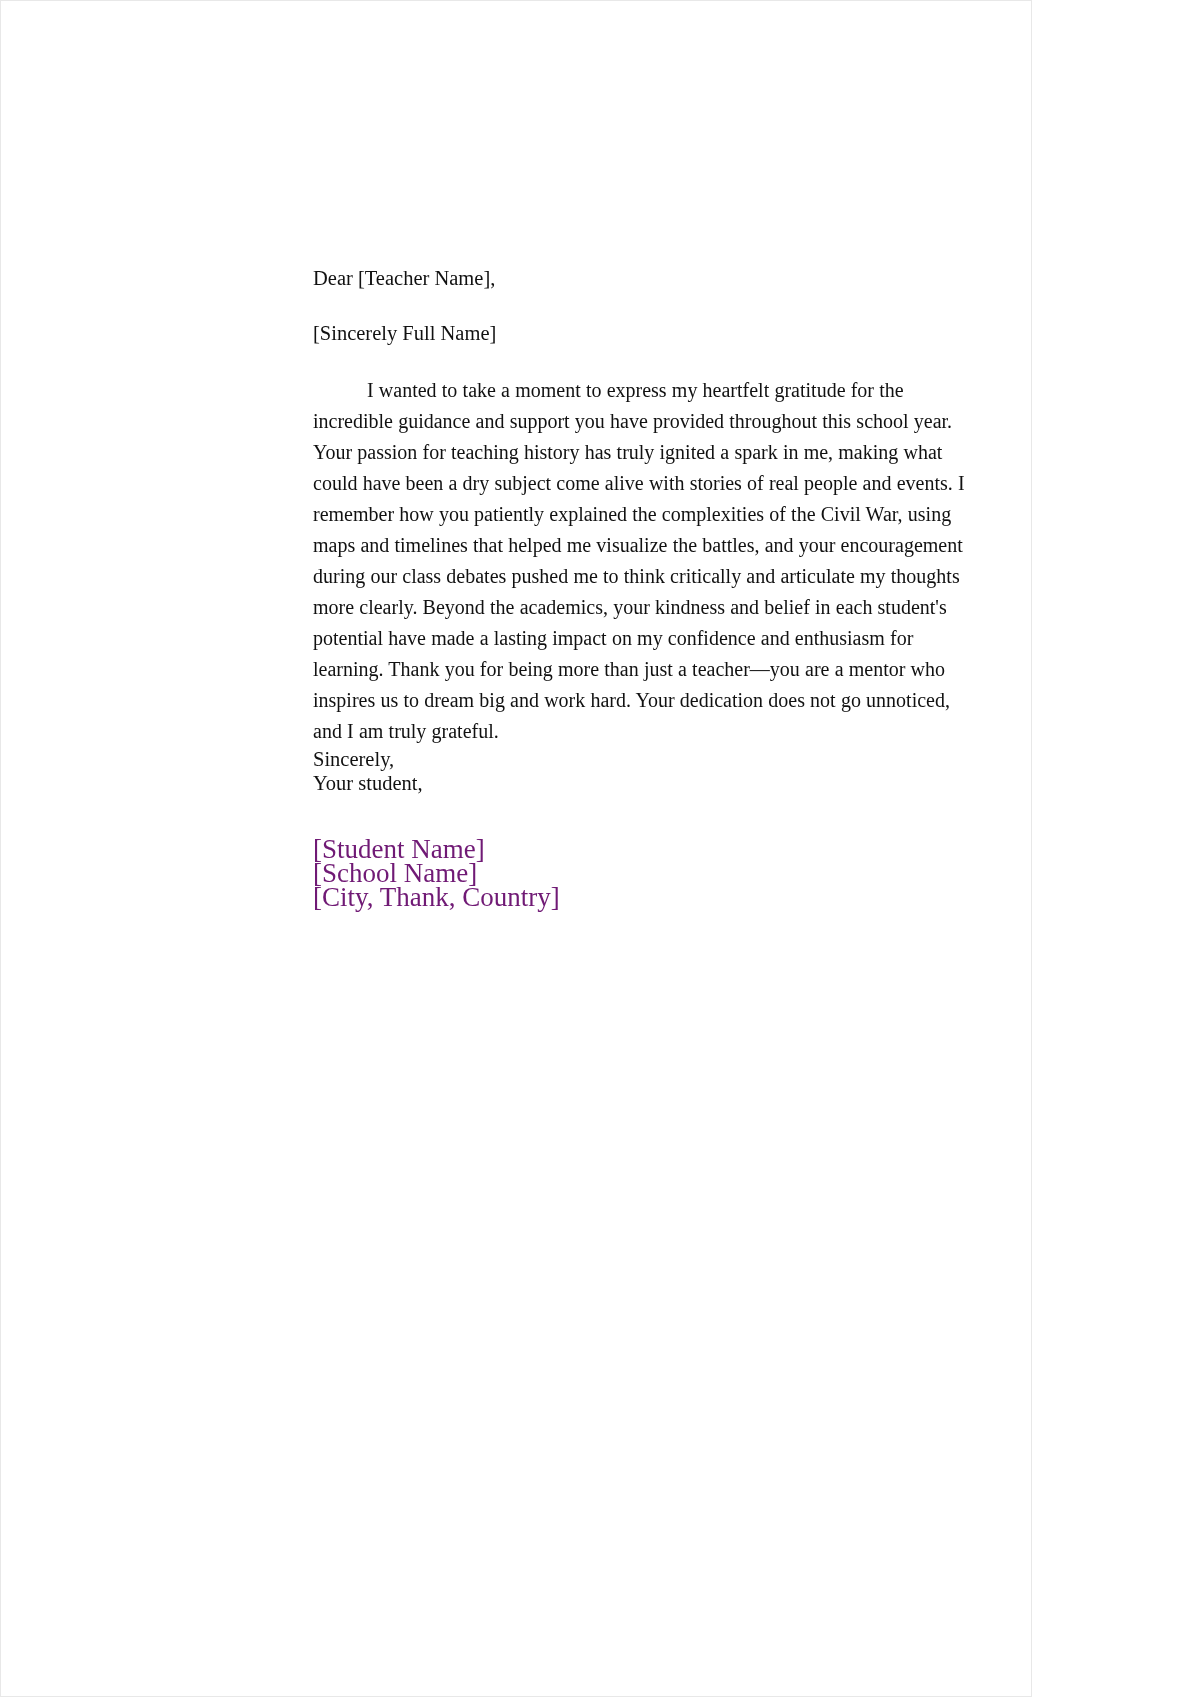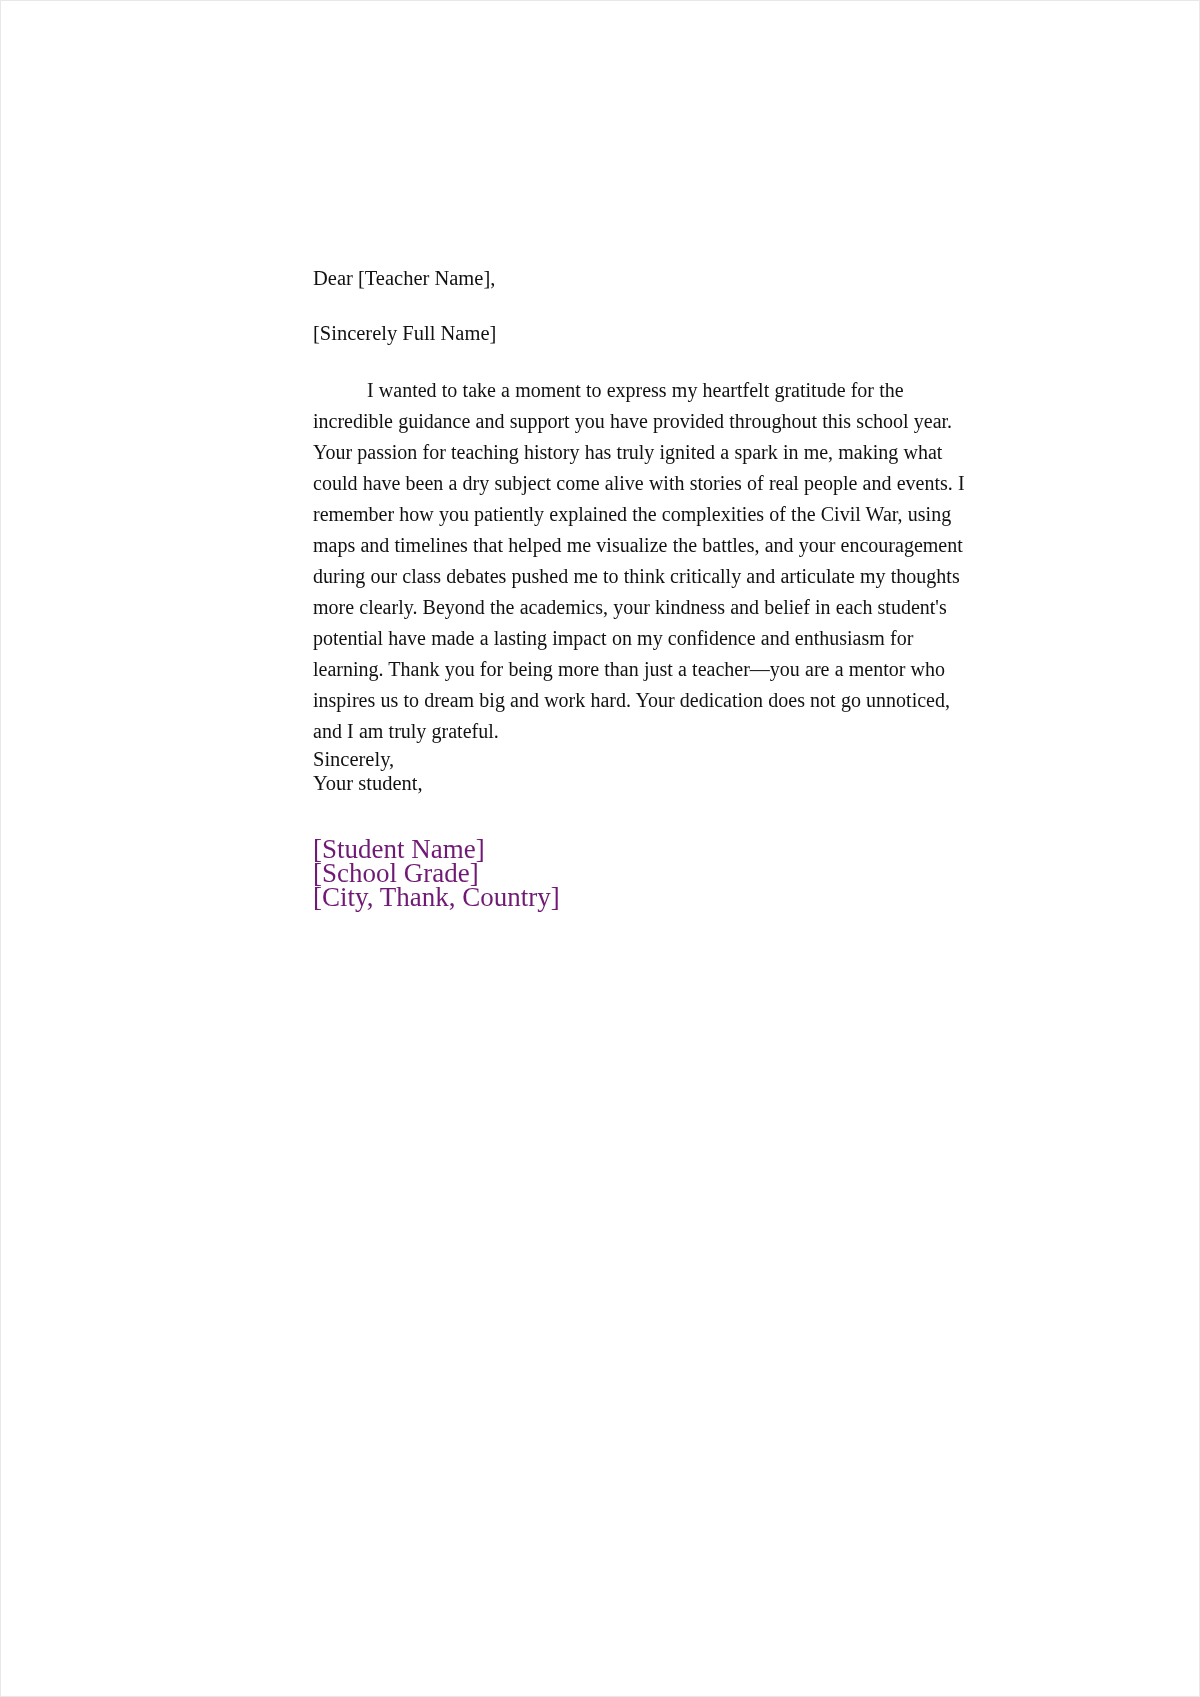--- a/index.html
+++ b/index.html
@@ -8,21 +8,21 @@
     background: #ffffff;
   }
   body {
     width: 1200px;
     height: 1697px;
     font-family: "Liberation Serif", "DejaVu Serif", serif;
     -webkit-font-smoothing: antialiased;
   }
   .page {
     position: relative;
-    width: 1200px;
+    width: 1032px;
     height: 1697px;
     background: #ffffff;
     box-sizing: border-box;
     border: 1px solid #e8e8e8;
     overflow: hidden;
     font-family: Liberation Serif, serif;
   }
   .doc-body {
     position: absolute;
     left: 312px;
@@ -76,18 +76,18 @@
 
     <p class="letter-paragraph">I wanted to take a moment to express my heartfelt gratitude for the incredible guidance and support you have provided throughout this school year. Your passion for teaching history has truly ignited a spark in me, making what could have been a dry subject come alive with stories of real people and events. I remember how you patiently explained the complexities of the Civil War, using maps and timelines that helped me visualize the battles, and your encouragement during our class debates pushed me to think critically and articulate my thoughts more clearly. Beyond the academics, your kindness and belief in each student's potential have made a lasting impact on my confidence and enthusiasm for learning. Thank you for being more than just a teacher—you are a mentor who inspires us to dream big and work hard. Your dedication does not go unnoticed, and I am truly grateful.</p>
 
     <div class="closing-block">
       <p class="closing-line">Sincerely,</p>
       <p class="closing-line">Your student,</p>
     </div>
 
     <div class="signature-block">
       <p class="signature-line">[Student Name]</p>
-      <p class="signature-line">[School Grade]</p>
+      <p class="signature-line">[School Name]</p>
       <p class="signature-line">[City, Thank, Country]</p>
     </div>
 
   </div>
 </div>
 
 </body></html>

